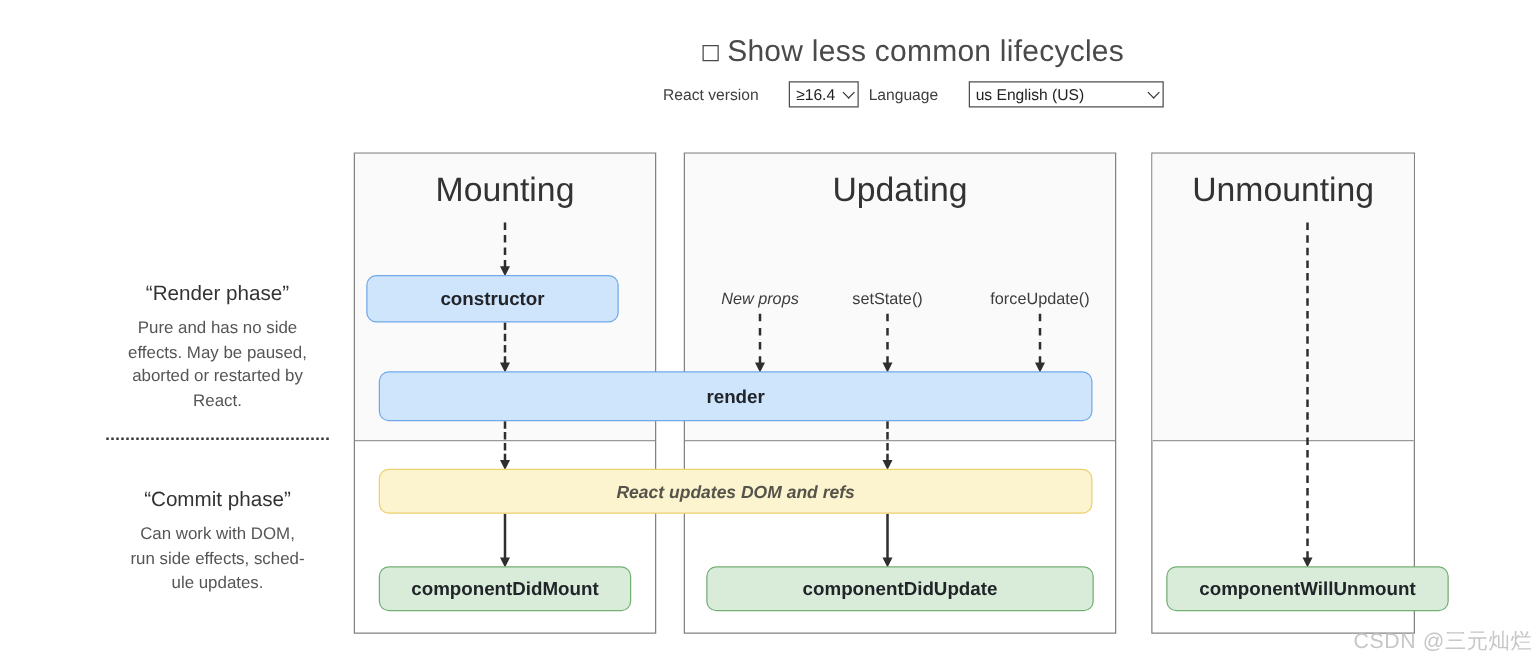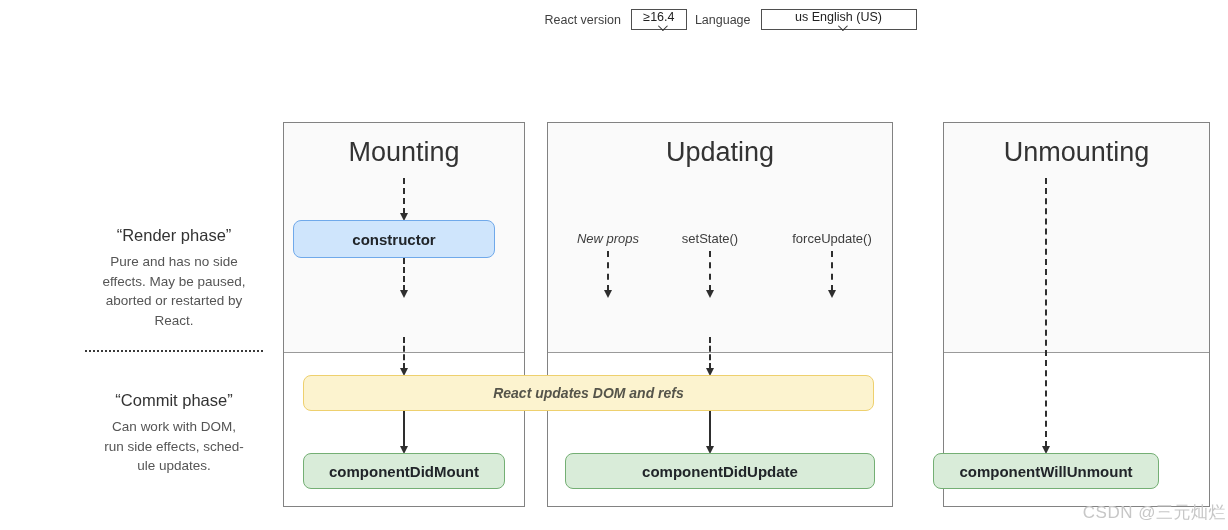--- a/index.html
+++ b/index.html
@@ -12,40 +12,40 @@
   *{box-sizing:border-box;margin:0;padding:0;}
   body{background:#fff;font-family:"Liberation Sans",sans-serif;}
   .canvas{position:relative;width:1228px;height:530px;background:#fff;overflow:hidden;}
 
   
   .topbar{position:absolute;left:283px;top:0;width:895px;text-align:center;}
   .title-row{margin-top:28px;display:flex;justify-content:center;align-items:center;gap:7px;}
   .checkbox{width:13px;height:13px;border:1px solid #4a4a4a;background:#fff;display:inline-block;cursor:pointer;}
   .title{font-size:24px;font-weight:300;color:#4a4a4a;letter-spacing:.2px;}
   .controls-row{margin-top:9px;display:flex;justify-content:center;align-items:center;gap:8px;font-size:12.5px;color:#3f3f3f;}
-  .ctrl-group{display:flex;align-items:center;gap:10px;}
+  .ctrl-group{display:flex;align-items:center;gap:24px;}
   .ctrl-group + .ctrl-group{margin-left:0;}
-  .select{display:flex;align-items:center;justify-content:space-between;border:1px solid #4f4f4f;background:#fff;height:21px;padding:0 5px;font-size:12.5px;color:#222;cursor:pointer;flex-direction:column;}
+  .select{display:flex;align-items:center;justify-content:space-between;border:1px solid #4f4f4f;background:#fff;height:21px;padding:0 5px;font-size:12.5px;color:#222;cursor:pointer;}
   .select.small{width:56px;}
   .select.wide{width:156px;}
   .caret{width:7px;height:7px;border-right:1.6px solid #333;border-bottom:1.6px solid #333;transform:rotate(45deg) translateY(-2px);margin-left:6px;flex:none;}
 
   
   .side{position:absolute;left:85px;width:178px;text-align:center;}
   .phase-title{font-size:16.5px;color:#333;}
   .phase-desc{font-size:13.5px;line-height:19.5px;color:#555;white-space:pre-line;}
   .dotted-divider{position:absolute;left:85px;top:350px;width:178px;border-top:2px dotted #3a3a3a;}
 
   
   .col{position:absolute;top:122px;height:385px;border:1px solid var(--column-border);background:#fff;}
   .col .render-zone{position:absolute;left:0;top:0;width:100%;height:230px;background:var(--phase-bg);border-bottom:1px solid var(--phase-divider);}
   .col-title{position:relative;margin-top:14px;text-align:center;font-size:27px;font-weight:300;color:#333;}
   .col1{left:283px;width:242px;}
   .col2{left:547px;width:346px;}
-  .col3{left:943px;width:267px;}
+  .col3{left:921px;width:211px;}
 
   
   .lc-box{position:absolute;display:flex;align-items:center;justify-content:center;border-radius:8px;font-size:15px;font-weight:600;color:#212529;cursor:pointer;}
   .lc-blue{background:var(--blue-fill);border:1px solid var(--blue-border);}
   .lc-yellow{background:var(--yellow-fill);border:1px solid var(--yellow-border);font-style:italic;font-weight:700;color:#55544a;font-size:14px;}
   .lc-green{background:var(--green-fill);border:1px solid var(--green-border);}
 
   
   .trigger{position:absolute;top:231px;width:130px;text-align:center;font-size:13px;color:#3d3d3d;}
   .trigger.italic{font-style:italic;}
@@ -58,20 +58,24 @@
 
   
   .watermark{position:absolute;right:2px;top:501px;font-size:17px;color:var(--watermark);letter-spacing:.5px;}
 </style>
 </head>
 <body>
 
 <div class="canvas">
 
   <div class="topbar">
+    <div class="title-row">
+      <span class="checkbox"></span>
+      <span class="title">Show less common lifecycles</span>
+    </div>
     <div class="controls-row">
       <div class="ctrl-group">
         <span>React version</span>
         <div class="select small">
           <span>≥16.4</span>
           <span class="caret"></span>
         </div>
       </div>
       <div class="ctrl-group">
         <span>Language</span>
@@ -116,20 +120,21 @@
   <div class="arrow dashed" style="left:607px;top:251px;height:40px"></div>
   <div class="arrow dashed" style="left:709px;top:251px;height:40px"></div>
   <div class="arrow dashed" style="left:831px;top:251px;height:40px"></div>
   <div class="arrow dashed" style="left:403px;top:337px;height:32px"></div>
   <div class="arrow dashed" style="left:709px;top:337px;height:32px"></div>
   <div class="arrow solid" style="left:403px;top:411px;height:36px"></div>
   <div class="arrow solid" style="left:709px;top:411px;height:36px"></div>
   <div class="arrow dashed" style="left:1045px;top:178px;height:269px"></div>
 
   <div class="lc-box lc-blue" style="left:293px;top:220px;width:202px;height:38px">constructor</div>
+  <div class="lc-box lc-blue" style="left:303px;top:297px;width:571px;height:40px">render</div>
   <div class="lc-box lc-yellow" style="left:303px;top:375px;width:571px;height:36px">React updates DOM and refs</div>
   <div class="lc-box lc-green" style="left:303px;top:453px;width:202px;height:36px">componentDidMount</div>
   <div class="lc-box lc-green" style="left:565px;top:453px;width:310px;height:36px">componentDidUpdate</div>
   <div class="lc-box lc-green" style="left:933px;top:453px;width:226px;height:36px">componentWillUnmount</div>
 
   <div class="watermark">CSDN @三元灿烂</div>
 
 </div>
 
 </body></html>

